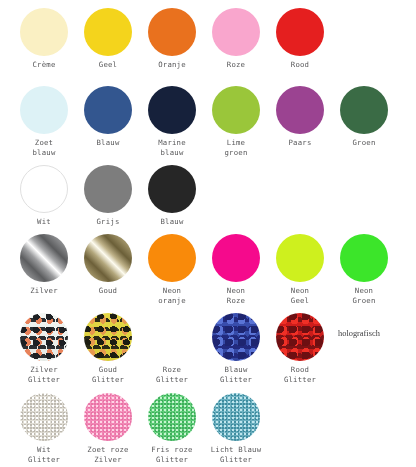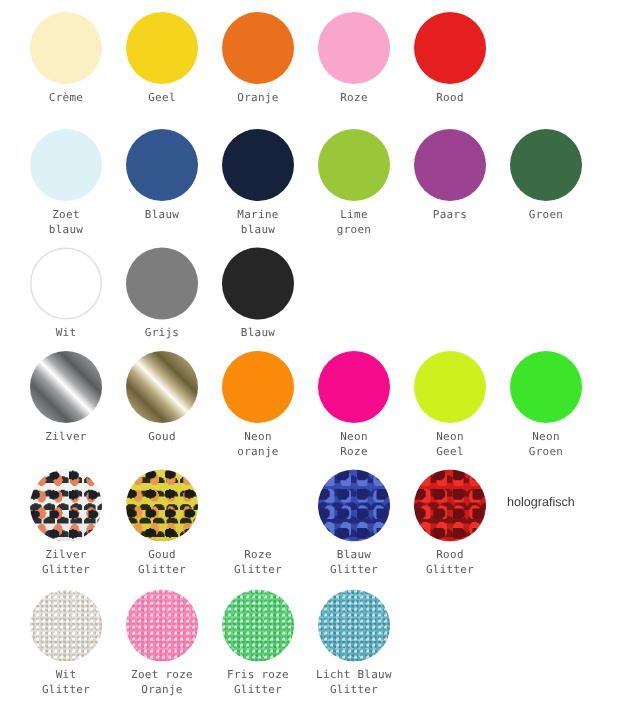--- a/index.html
+++ b/index.html
@@ -61,21 +61,21 @@
   .row-4 { position: absolute; top: 234px; left: 0; width: 416px; }
   .row-5 { position: absolute; top: 313px; left: 0; width: 416px; }
   .row-6 { position: absolute; top: 393px; left: 0; width: 416px; }
 
   .holo-note {
     position: absolute;
     left: 338px;
     top: 329px;
     font-size: 8.4px;
     color: #3b3b3d;
-    font-family: Liberation Sans, sans-serif;
+    font-family: Liberation Serif, serif;
     white-space: nowrap;
   }
 
   
   .metal-silver {
     background: linear-gradient(45deg,
       #6e6f71 0%, #8d8e90 14%, #5c5d5f 28%,
       #9b9c9e 40%, #ffffff 50%, #a8a9ab 58%,
       #5a5b5d 70%, #8a8b8d 84%, #4f5052 100%);
   }
@@ -297,21 +297,21 @@
 
   <div class="swatch-row row-6">
     <div class="swatch-cell">
       <div class="swatch-circle glitter-fine gf-wit"></div>
       <div class="swatch-label">Wit
 Glitter</div>
     </div>
     <div class="swatch-cell">
       <div class="swatch-circle glitter-fine gf-zoetroze"></div>
       <div class="swatch-label">Zoet roze
-Oranje</div>
+Zilver</div>
     </div>
     <div class="swatch-cell">
       <div class="swatch-circle glitter-fine gf-frisgroen"></div>
       <div class="swatch-label">Fris roze
 Glitter</div>
     </div>
     <div class="swatch-cell">
       <div class="swatch-circle glitter-fine gf-lichtblauw"></div>
       <div class="swatch-label">Licht Blauw
 Glitter</div>

